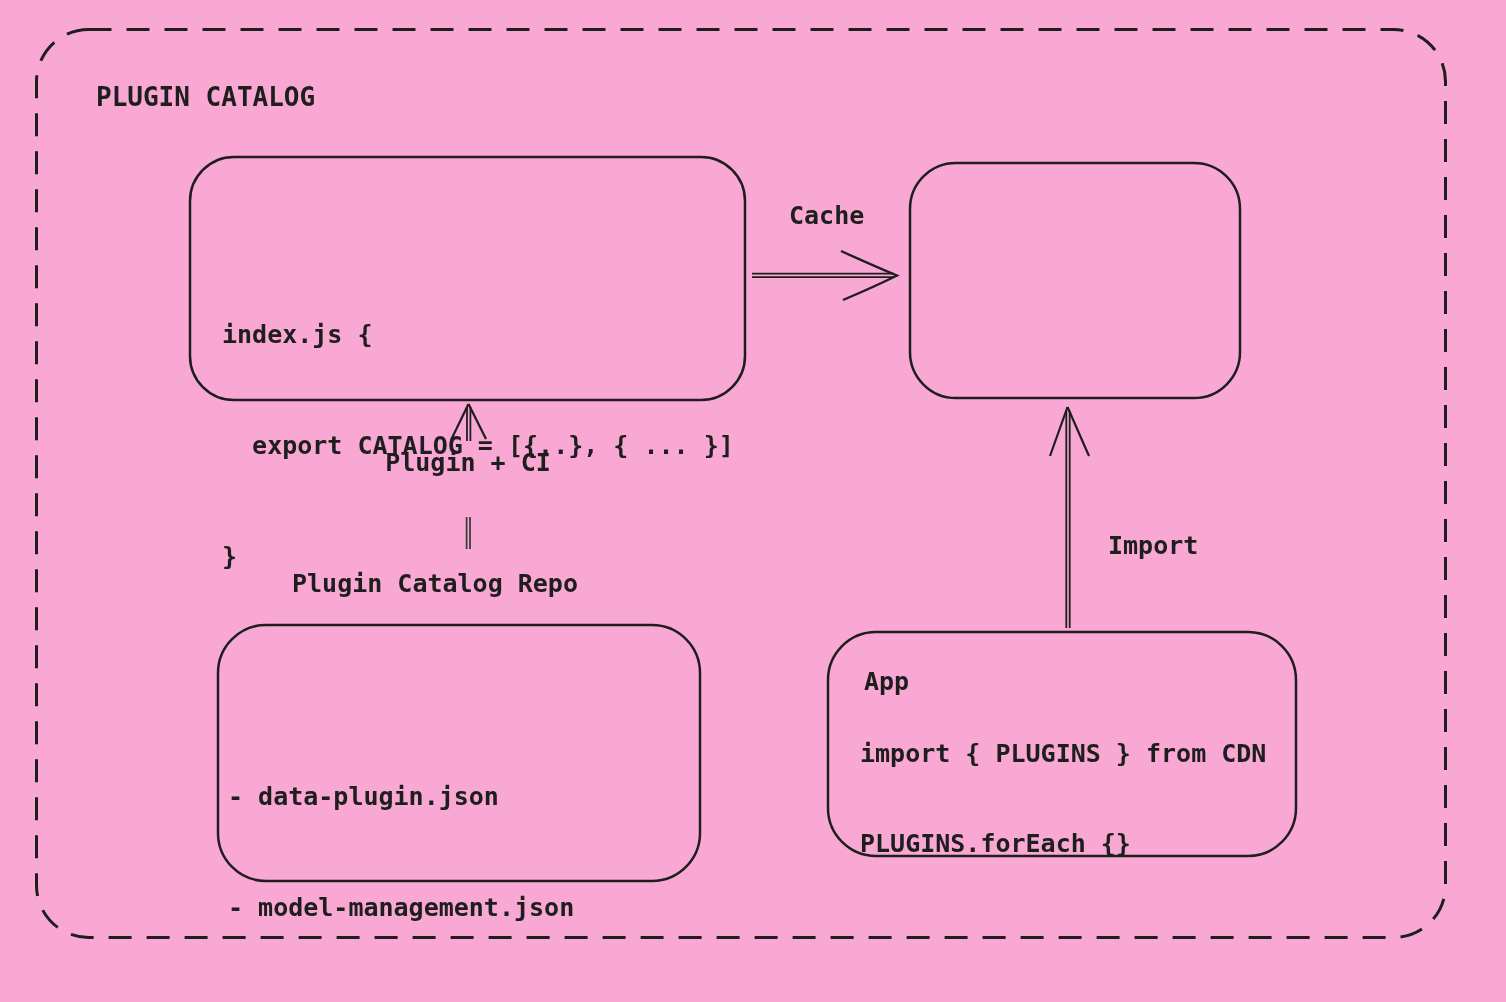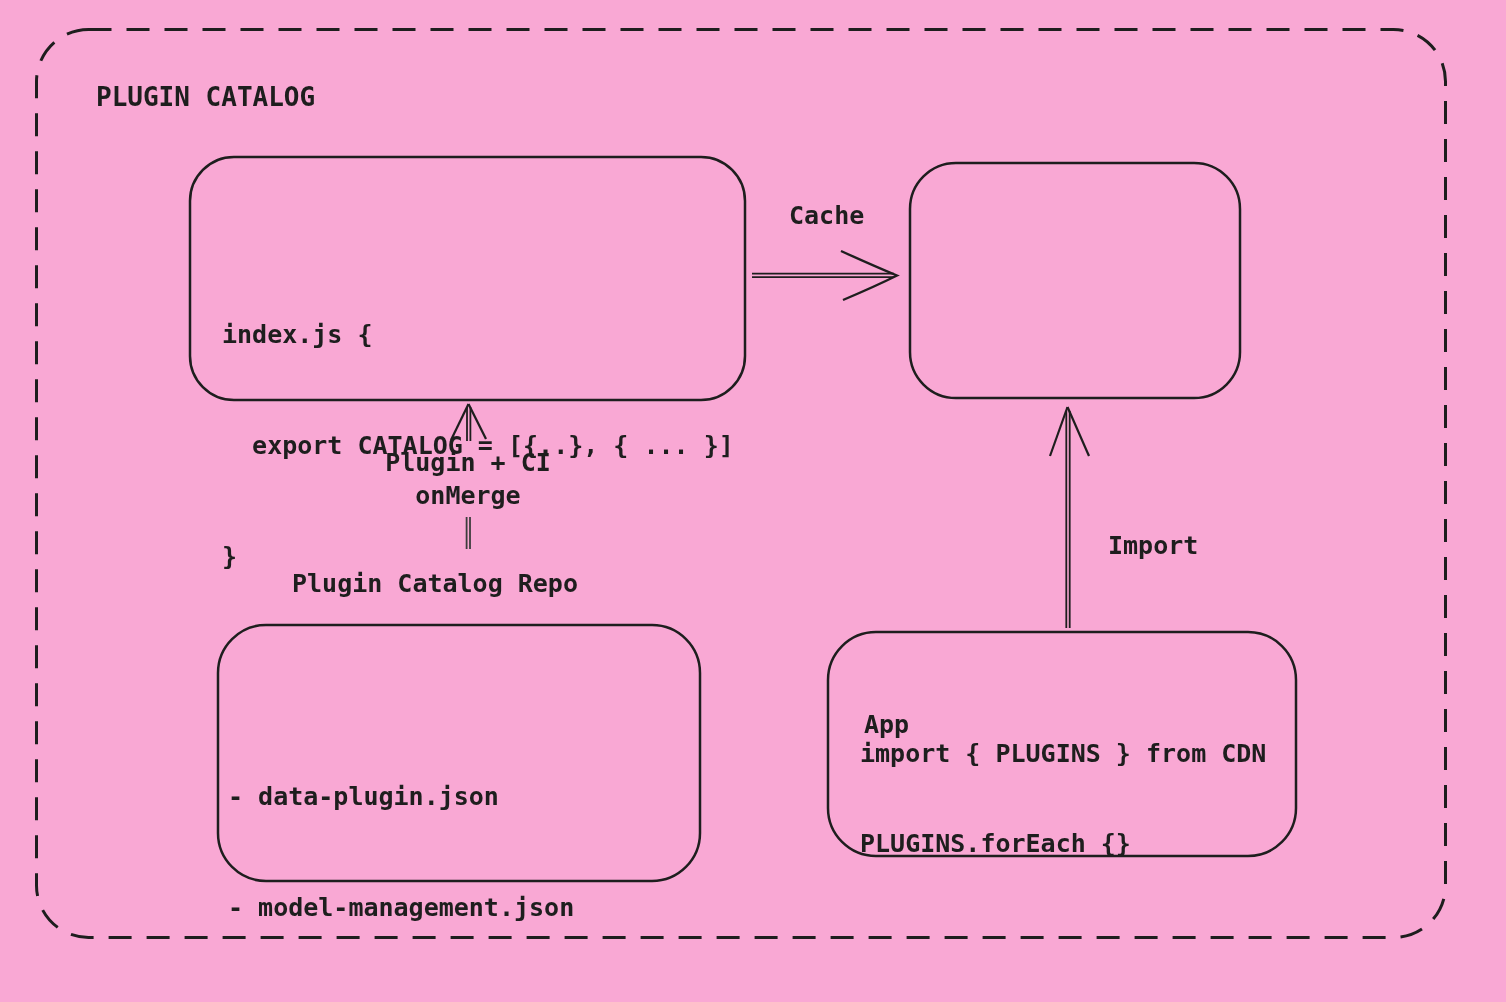--- a/index.html
+++ b/index.html
@@ -75,29 +75,28 @@
   <div class="txt code" style="left:222px; top:242px;">
     <div>index.js {</div>
     <div>  export CATALOG = [{..}, { ... }]</div>
     <div>}</div>
   </div>
 
   <div class="txt fs25" style="left:789px; top:200px;">Cache</div>
 
 
   <div class="txt fs25 center" style="left:318px; top:447px; width:300px;">Plugin + CI</div>
-  <div class="txt fs25 center" style="left:318px; top:480px; width:300px;">onMerge</div>
 
   <div class="txt fs25" style="left:292px; top:568px;">Plugin Catalog Repo</div>
 
   <div class="txt code" style="left:228px; top:704px;">
     <div>- data-plugin.json</div>
     <div>- model-management.json</div>
     <div>...</div>
   </div>
 
   <div class="txt fs25" style="left:1108px; top:530px;">Import</div>
 
-  <div class="txt fs25" style="left:864px; top:709px;">App</div>
+  <div class="txt fs25" style="left:864px; top:666px;">App</div>
   <div class="txt fs25" style="left:860px; top:738px;">import { PLUGINS } from CDN</div>
   <div class="txt fs25" style="left:860px; top:828px;">PLUGINS.forEach {}</div>
 
 </div>
 
 </body></html>

